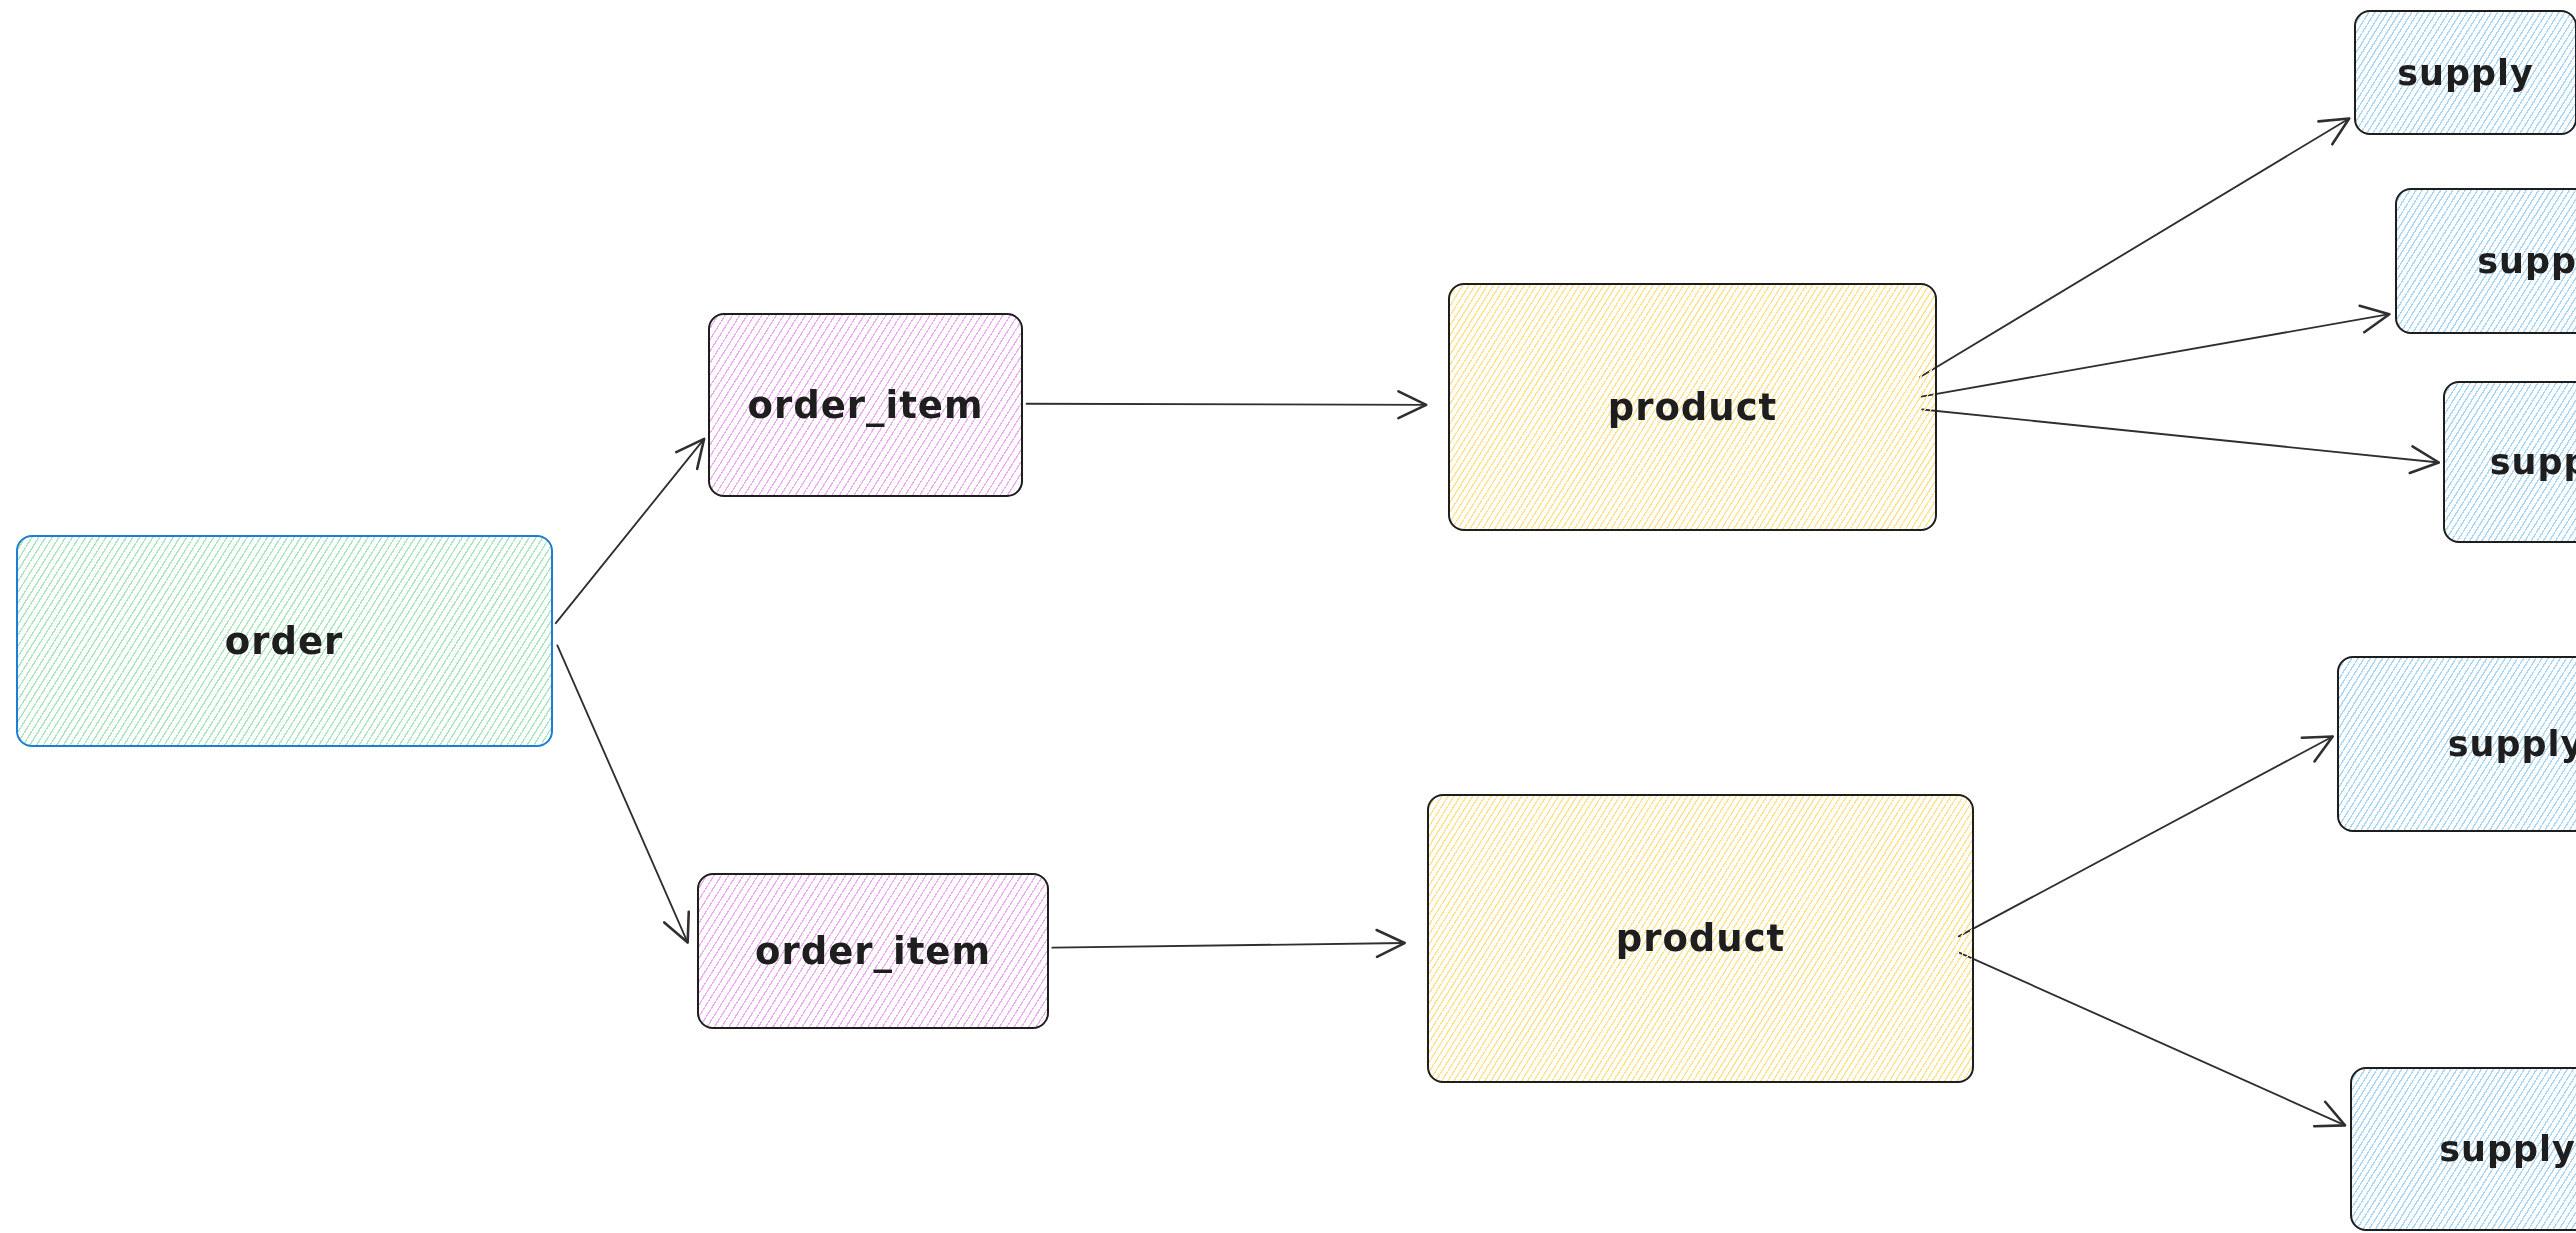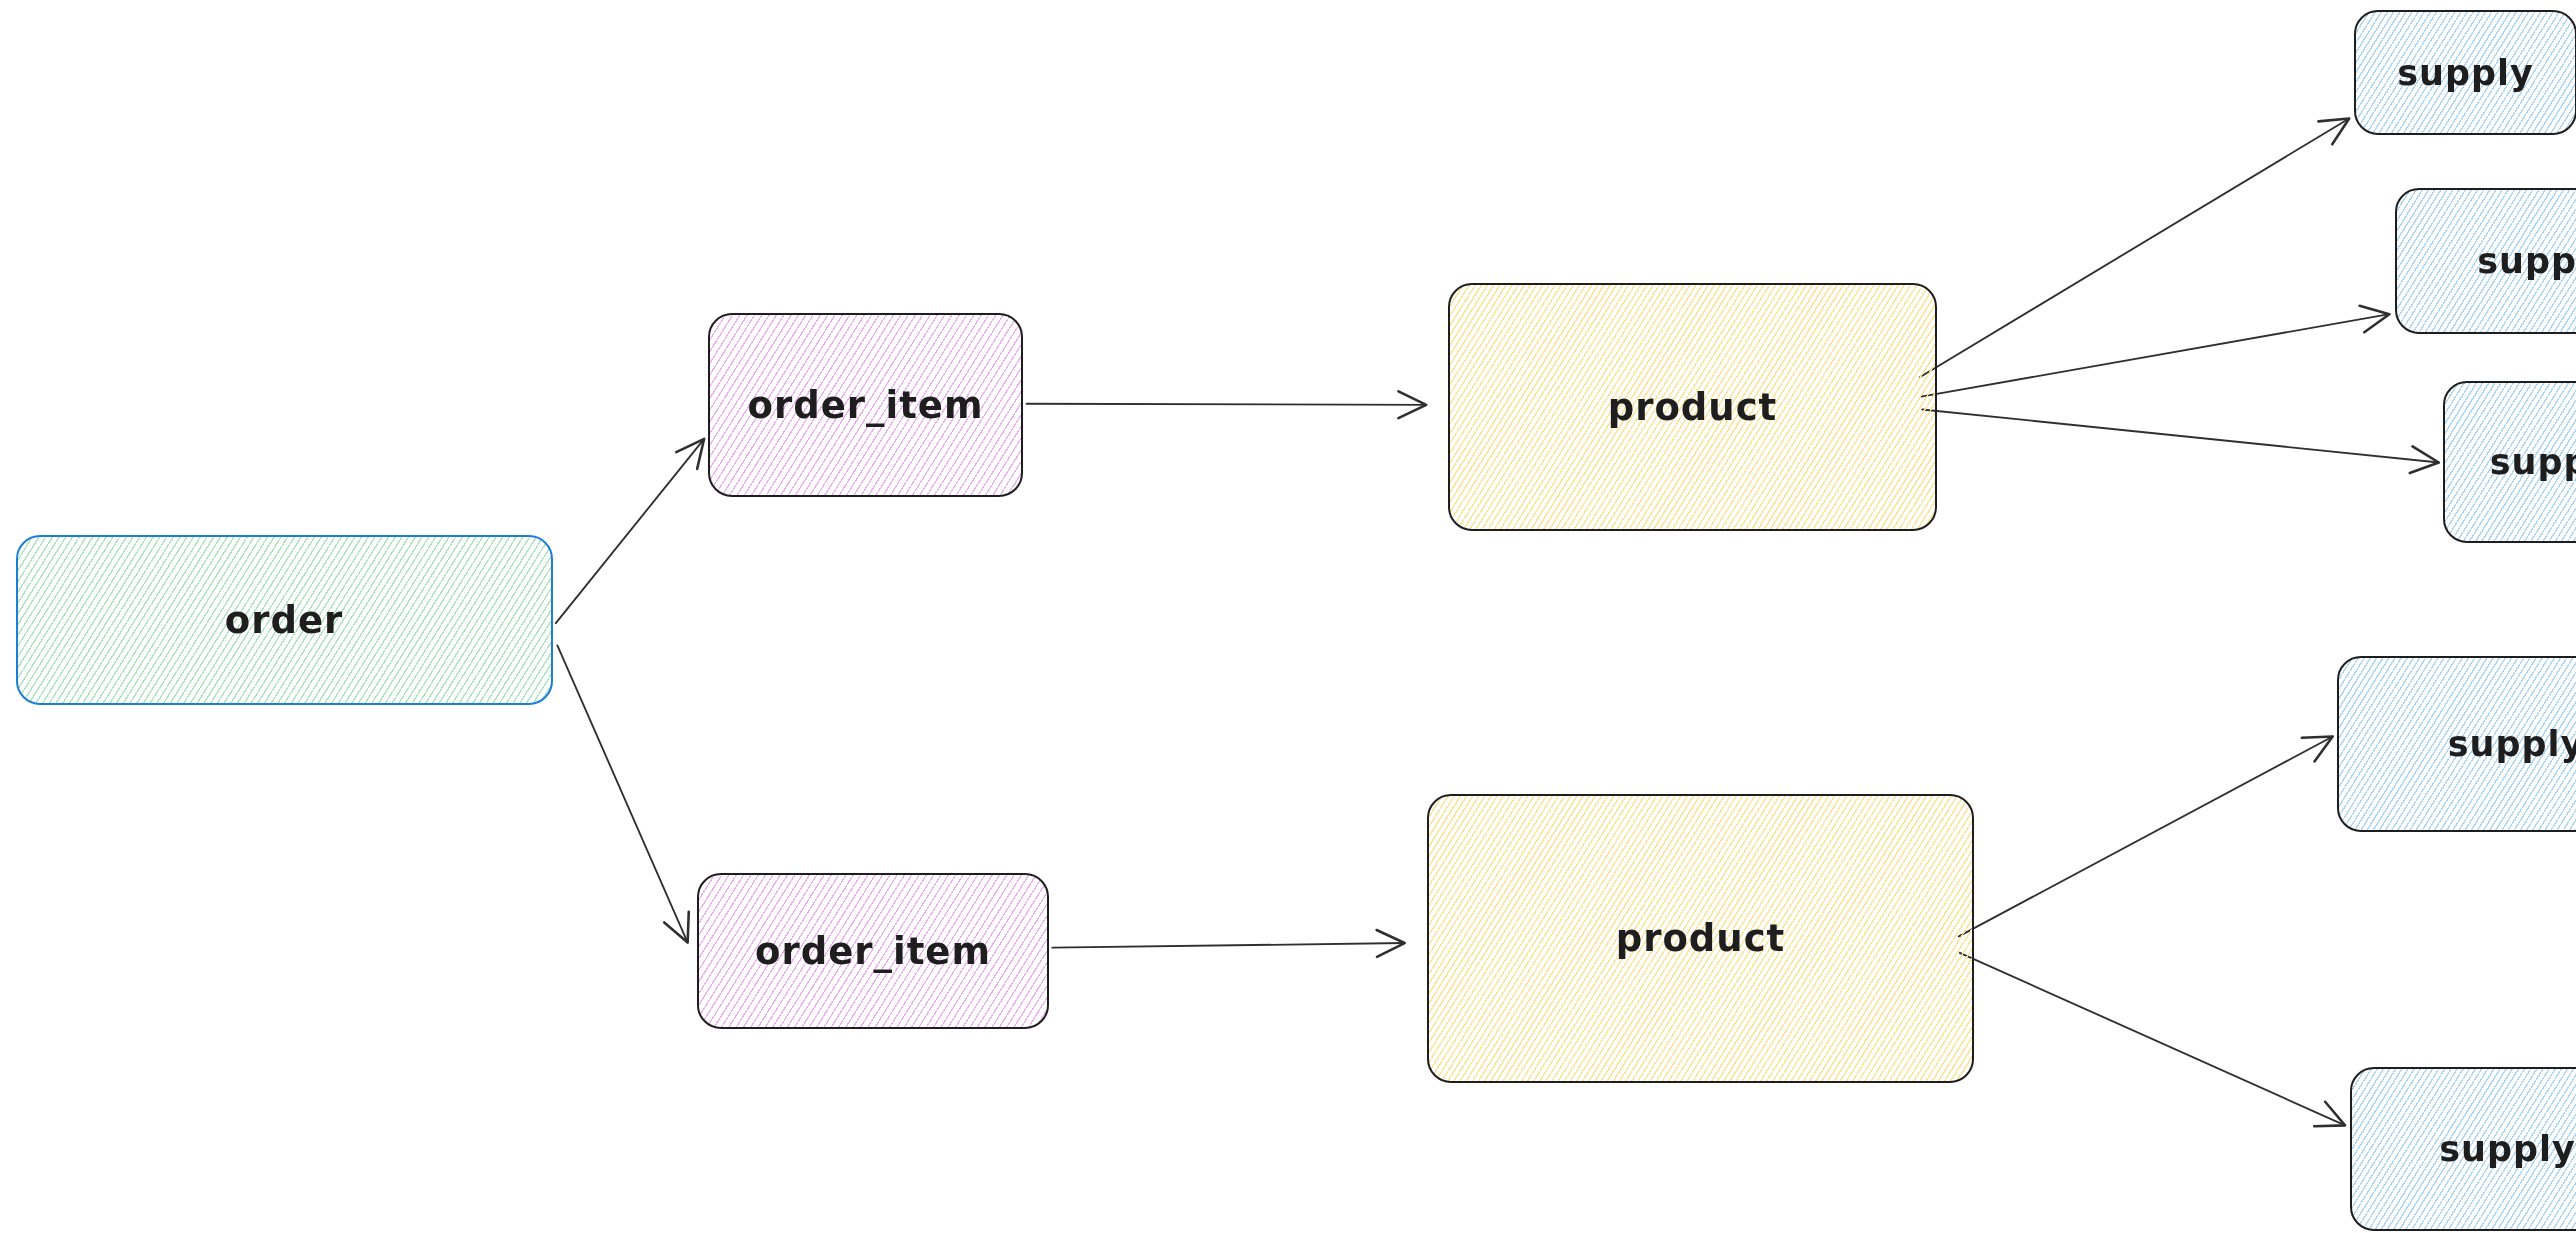--- a/index.html
+++ b/index.html
@@ -23,40 +23,40 @@
     position: absolute;
     left: 0; top: 0;
     width: 2700px;
     height: 1233px;
     pointer-events: none;
   }
   .node {
     position: absolute;
     box-sizing: border-box;
     border: 2.6px solid #1e1e1e;
-    border-radius: 24px;
+    border-radius: 16px;
     display: flex;
     align-items: center;
     justify-content: center;
     color: #1e1e1e;
     font-size: 37px;
     font-weight: 600;
     letter-spacing: 1px;
     cursor: pointer;
   }
   .lbl { white-space: nowrap; }
   
   .hatch-green  { background: repeating-linear-gradient(122deg, #a9e6b9 0 1.3px, transparent 1.3px 5.7px); }
   .hatch-pink   { background: repeating-linear-gradient(122deg, #eeabf4 0 1.2px, transparent 1.2px 6.2px); justify-content: center; }
   .hatch-yellow { background: repeating-linear-gradient(122deg, #ffe38c 0 1.3px, transparent 1.3px 5.2px); margin-left: 16px; }
   .hatch-blue   { background: repeating-linear-gradient(122deg, #a9d6f7 0 1.3px, transparent 1.3px 5.2px); }
   .stroke-blue  { border-color: #1c7ed6; }
 
   
-  #n-order { left: 15.5px;   top: 535px; width: 537px; height: 170px; }
+  #n-order { left: 15.5px;   top: 535px; width: 537px; height: 212px; }
   #n-oi1   { left: 708px; top: 313px;  width: 315px;  height: 184px; }
   #n-oi2   { left: 697px; top: 873px; width: 352px;  height: 156px; }
   #n-p1    { left: 1432px; top: 283px;  width: 489px;  height: 248px; }
   #n-p2    { left: 1411px; top: 794px; width: 547px; height: 289px; }
   #n-s1    { left: 2354px; top: 10.3px;   width: 223px;  height: 125px; font-size: 35px; }
   #n-s2    { left: 2395px; top: 188px;  width: 301px;  height: 146px; font-size: 35px; }
   #n-s3    { left: 2443px; top: 381px;  width: 230px;  height: 162px; font-size: 35px; }
   #n-s4    { left: 2337px; top: 656px; width: 358px;  height: 176px; font-size: 35px; }
   #n-s5    { left: 2350px; top: 1067px; width: 315px;  height: 164px; font-size: 35px; }
 

